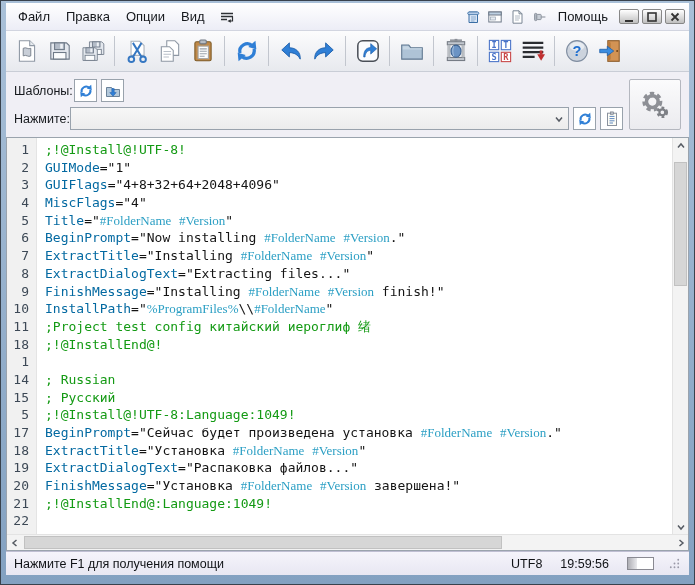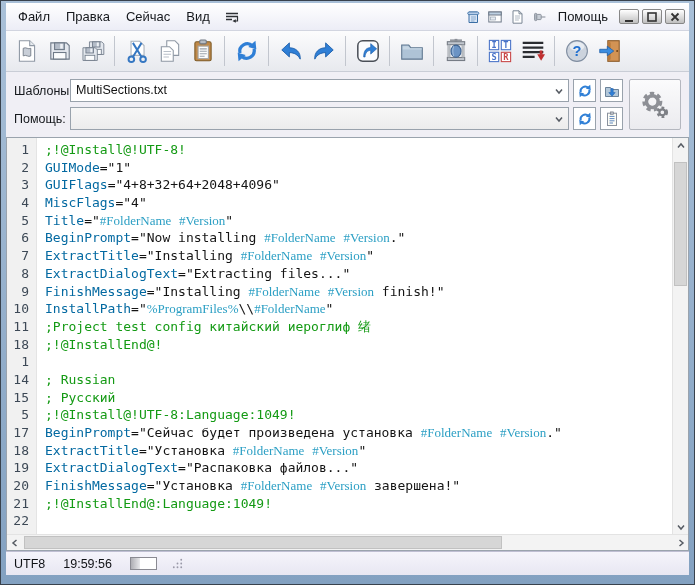--- a/index.html
+++ b/index.html
@@ -247,21 +247,21 @@
     </symbol>
   </defs>
 </svg>
 
 <div class="window">
 
   <div class="titlebar">
     <div id="menubar" style="display:flex;align-items:center;">
         <div class="menu-item">Файл</div>
         <div class="menu-item">Правка</div>
-        <div class="menu-item">Сейчас</div>
+        <div class="menu-item">Опции</div>
         <div class="menu-item">Вид</div>
       </div>
     <span class="menu-wrap">
       <svg width="16" height="16">
           <use href="#s-menu-wrap-icon"></use>
         </svg>
     </span>
     <div class="tb-right">
       <div id="titleicons" style="display:flex;align-items:center;">
           <button class="ti-btn">
@@ -391,41 +391,33 @@
       <button class="tb-btn">
         <svg width="26" height="26">
           <use href="#s-exit-icon"></use>
         </svg>
       </button>
     </div>
 
   <div class="combopanel">
     <div class="combo-row first">
       <div class="combo-label">Шаблоны:</div>
-      <div class="combo">
-        <div class="combo-text">MultiSections.txt</div>
-        <div class="combo-arrow">
-          <svg width="12" height="12">
-              <use href="#s-chevron-down-icon"></use>
-            </svg>
-        </div>
-      </div>
       <button class="cb-btn">
         <svg width="16" height="16">
             <use href="#s-refresh-icon"></use>
           </svg>
         </button>
       <button class="cb-btn">
         <svg width="16" height="16">
             <use href="#s-folder-open-icon"></use>
           </svg>
         </button>
     </div>
     <div class="combo-row">
-      <div class="combo-label">Помощь:</div>
+      <div class="combo-label">Нажмите:</div>
       <div class="combo gray">
         <div class="combo-text"></div>
         <div class="combo-arrow">
           <svg width="12" height="12">
               <use href="#s-chevron-down-icon"></use>
             </svg>
         </div>
       </div>
       <button class="cb-btn">
         <svg width="16" height="16">
@@ -495,20 +487,21 @@
       <div class="hs-thumb"></div>
       <div class="hs-right">
         <svg width="12" height="12">
             <use href="#s-chevron-right-icon"></use>
           </svg>
         </div>
     </div>
   </div>
 
   <div class="statusbar">
+    <div class="sb-hint">Нажмите F1 для получения помощи</div>
     <div class="sb-enc">UTF8</div>
     <div class="sb-time">19:59:56</div>
     <div class="sb-box">
         <div class="sb-box-fill"></div>
       </div>
     <svg width="13" height="13">
         <use href="#s-grip-icon"></use>
       </svg>
   </div>
 

